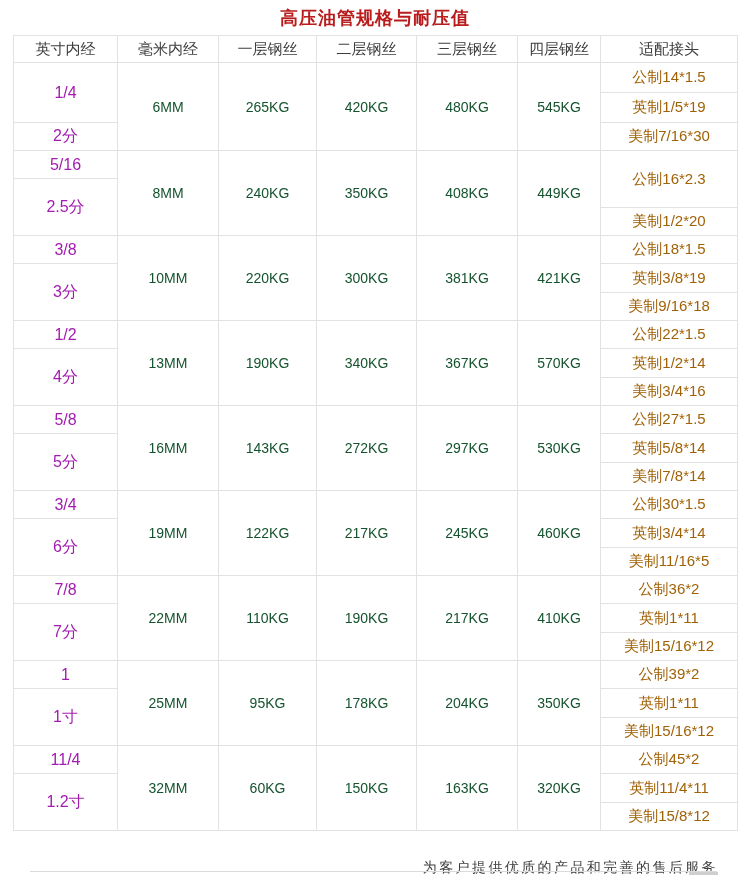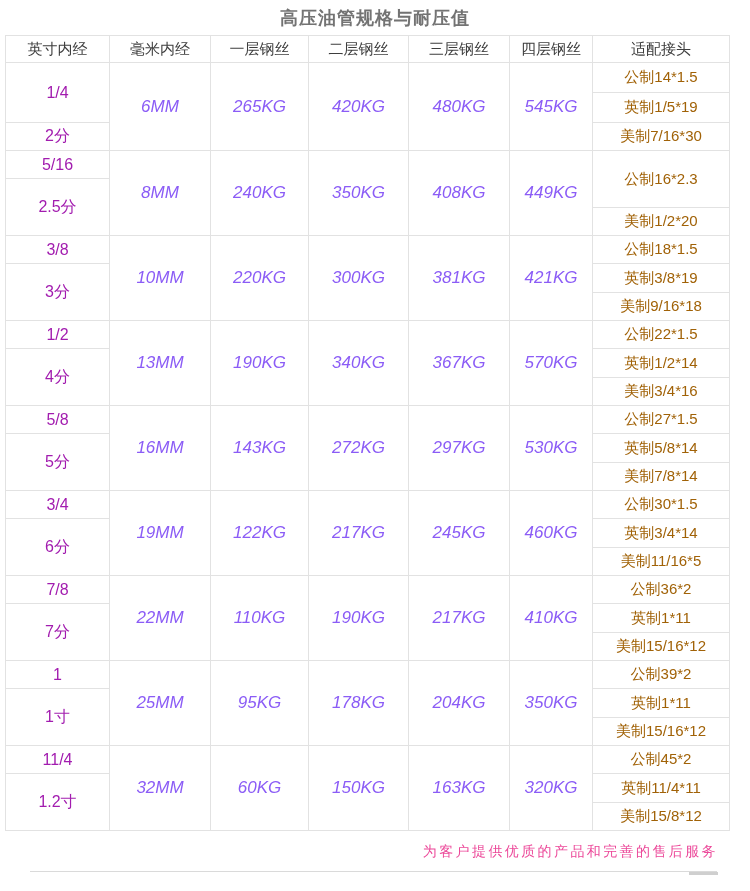--- a/index.html
+++ b/index.html
@@ -4,40 +4,40 @@
 <style>
   html,body{margin:0;padding:0;background:#ffffff;}
   body{
     width:750px;height:891px;overflow:hidden;
     font-family:"Liberation Sans","DejaVu Sans",sans-serif;
     color:#404040;
   }
   .page{position:relative;width:750px;height:891px;background:#ffffff;}
   .title{
     height:35px;line-height:37px;text-align:center;
-    font-size:18px;font-weight:700;color:#737373;letter-spacing:1px;
+    font-size:18px;font-weight:700;color:#b91c1c;letter-spacing:1px;
   }
   table.spec{
     border-collapse:collapse;table-layout:fixed;
-    margin-left:5px;width:724px;
+    margin-left:13px;width:724px;
   }
   table.spec th, table.spec td{
     border:1px solid #e2e2e2;
     text-align:center;vertical-align:middle;
     padding:0;font-weight:400;
     white-space:nowrap;overflow:hidden;
   }
   table.spec th{height:26px;font-size:15px;color:#3d3d3d;}
   td.c-inch{font-size:16px;color:#a21caf;}
-  td.c-mm, td.c-wire{font-size:17px;color:#8b5cf6;font-style:italic;}
+  td.c-mm, td.c-wire{font-size:14px;color:#14532d;}
   td.c-fit{font-size:15px;color:#a16207;}
   .footer{position:relative;height:60px;}
   .footer-text{
-    position:absolute;right:32px;top:12px;
-    font-size:14px;letter-spacing:2.4px;color:#ec4899;
+    position:absolute;right:32px;top:28px;
+    font-size:14px;letter-spacing:2.4px;color:#404040;
   }
   .footer-line{
     position:absolute;left:30px;right:33px;top:40px;
     height:1px;background:#dadada;
   }
   .footer-underline{
     position:absolute;right:32px;top:41px;
     width:29px;height:3px;background:#cfcfcf;
   }
 </style>

